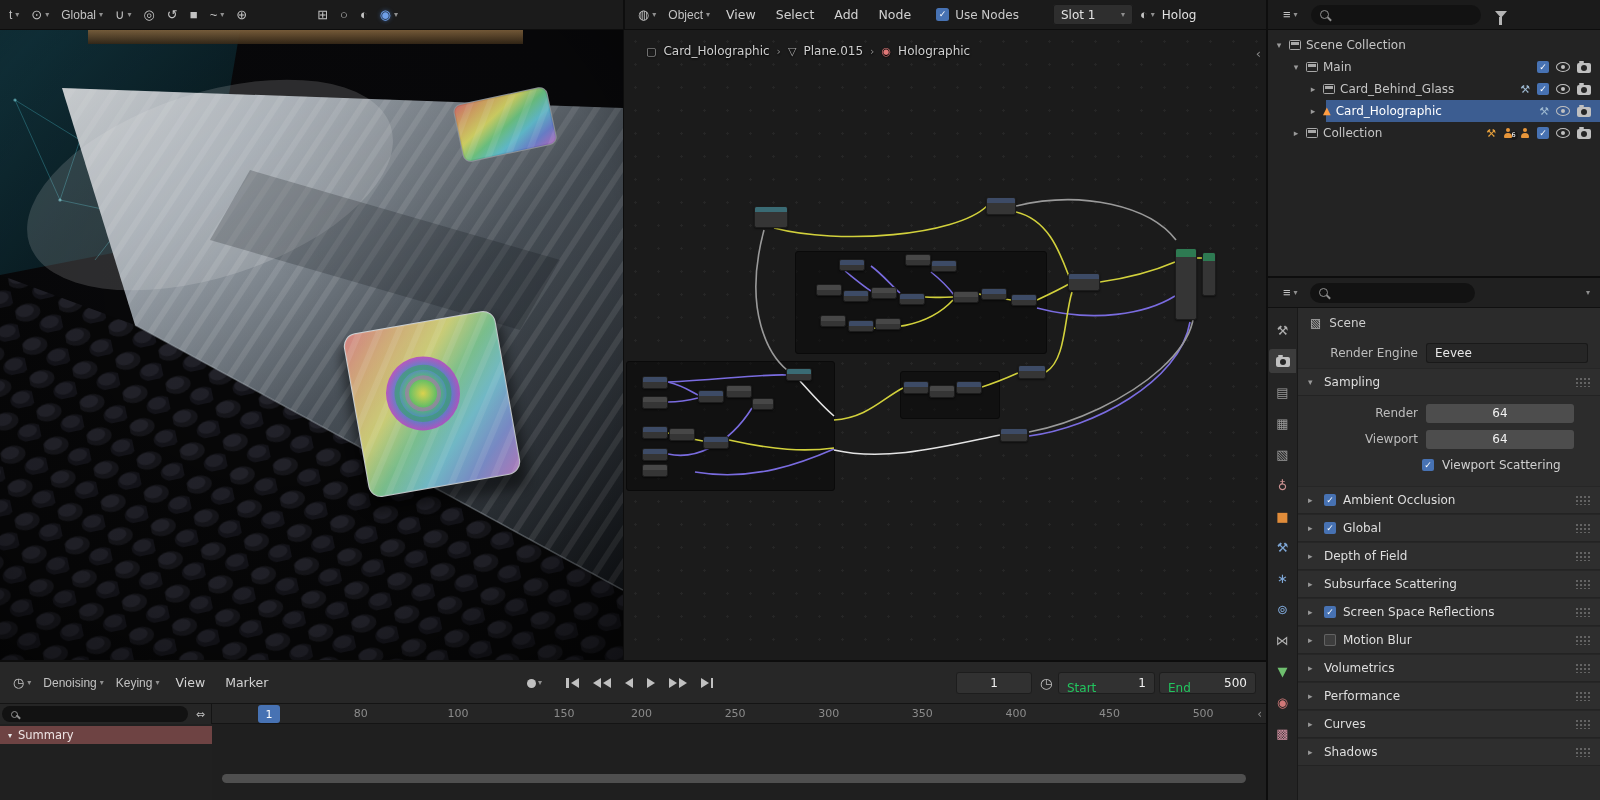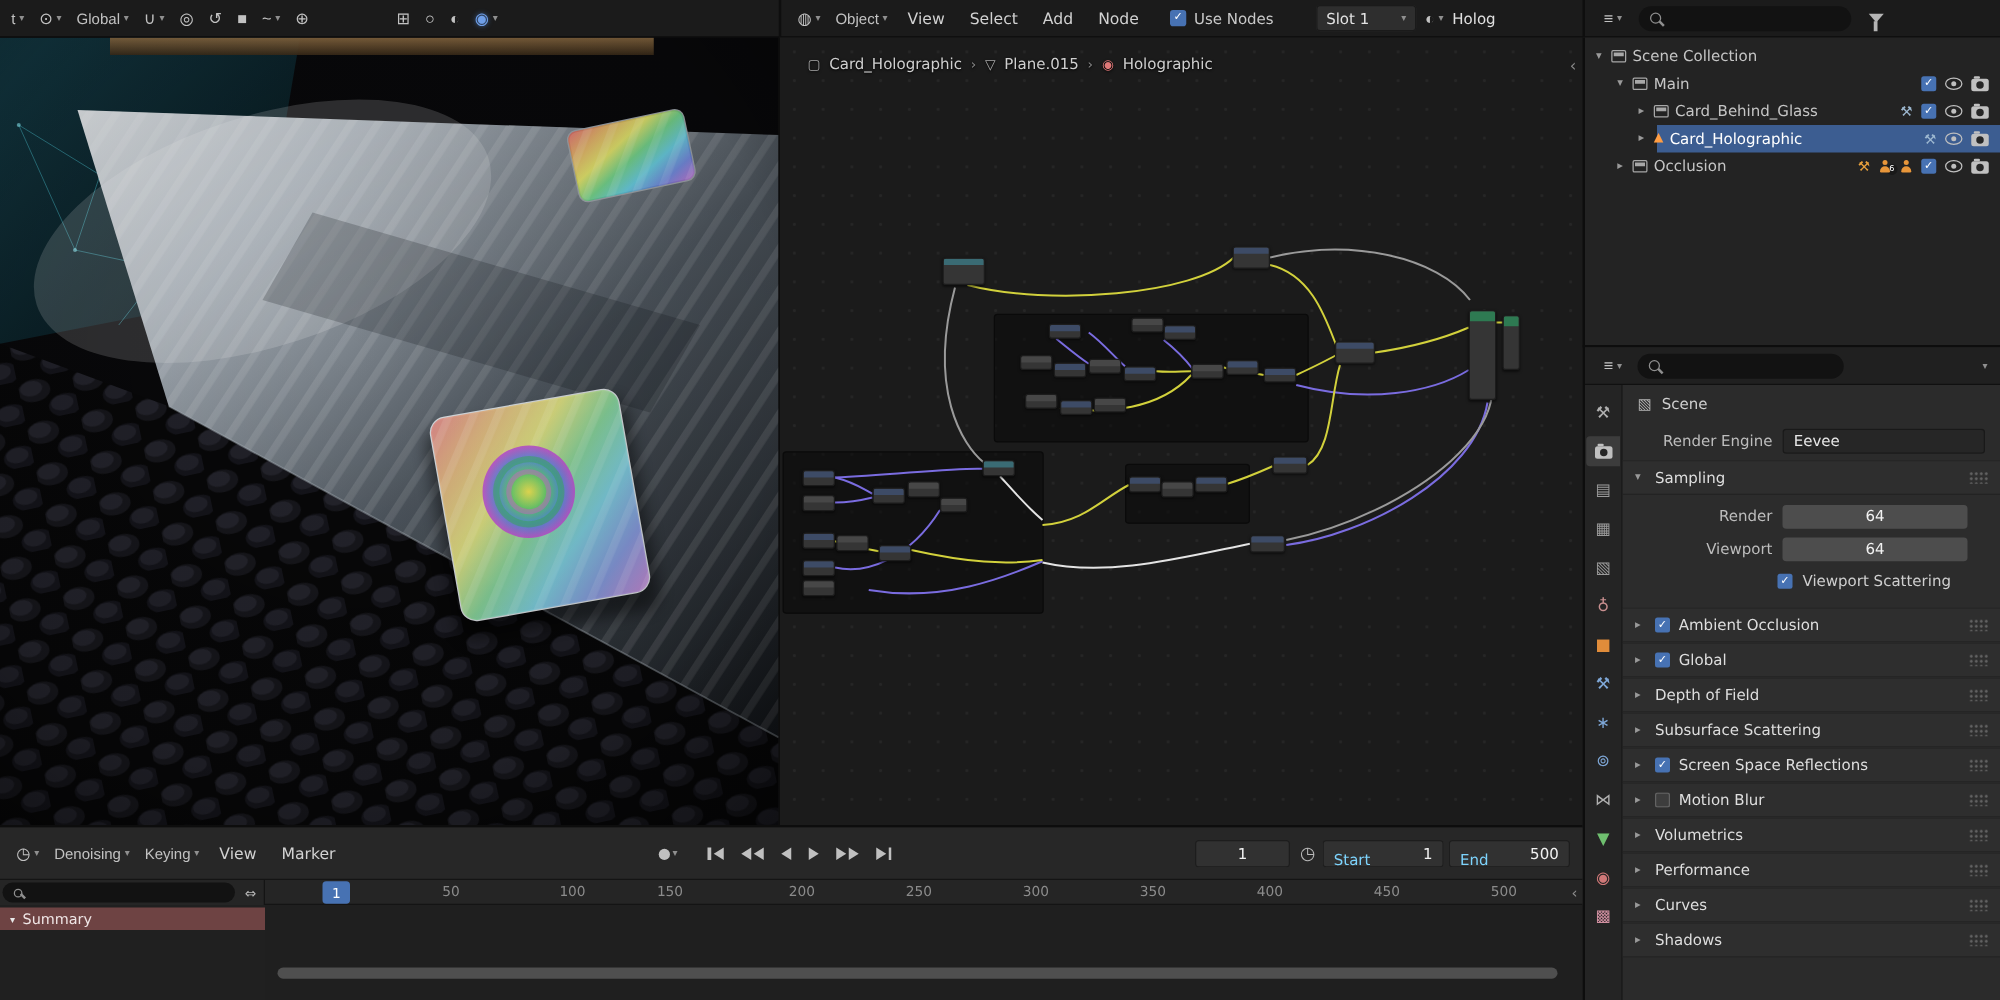--- a/index.html
+++ b/index.html
@@ -117,21 +117,21 @@
   .transport { position:absolute; left:522px; top:10px; display:flex; align-items:center; gap:4px; }
   .tbt { display:inline-flex; align-items:center; gap:2px; height:22px; padding:0 5px; background:transparent;
          border:none; border-radius:3px; }
   .t-tri { width:0; height:0; border-top:5px solid transparent; border-bottom:5px solid transparent; }
   .t-tri.r { border-left:8px solid #c0c0c0; }
   .t-tri.l { border-right:8px solid #c0c0c0; }
   .t-bar { width:2.5px; height:10px; background:#c0c0c0; }
   .t-dot { width:9px; height:9px; border-radius:50%; background:#c0c0c0; }
   .tl-field { position:absolute; top:10px; height:22px; background:#313131; border-radius:3px;
               box-shadow:inset 0 0 0 1px #1d1d1d; display:flex; align-items:center; font-size:12px; }
-  .tl-field .fl { color:#7dd3fc; padding-left:9px;margin-top:10px; }
+  .tl-field .fl { color:#22c55e; padding-left:9px;margin-top:10px; }
   .tl-field .fv { color:#f0f0f0; margin-left:auto; padding-right:9px; }
   .tl-ruler { position:absolute; left:212px; top:42px; width:1054px; height:20px; background:#252525;
               border-bottom:1px solid #141414; }
   .tick { position:absolute; top:3px; transform:translateX(-50%); color:#8b8b8b; font-size:11px; }
   .ph-badge { position:absolute; top:1px; width:22px; height:18px; background:#4772b3; border-radius:3px;
               color:#fff; font-size:11px; display:flex; align-items:center; justify-content:center; }
   .tl-lefttop { position:absolute; left:0; top:42px; width:212px; height:20px; background:#252525;
                 border-right:1px solid #141414; display:flex; align-items:center; gap:4px; padding:0 2px; }
   .tl-canvas { position:absolute; left:212px; top:62px; width:1054px; height:48px; background:#1b1b1b; overflow:hidden; }
   .gridline { position:absolute; top:0; bottom:0; width:1px; background:#262626; }
@@ -536,21 +536,21 @@
           <span class="lbl">Card_Holographic</span>
           <span class="ol-right">
             <span class="i-tools" style="color: rgb(157, 184, 208);">⚒</span>
             <span class="i-eye"></span>
             <span class="i-cam"></span>
           </span>
         </div>
         <div class="ol-row" style="padding-left: 23px;">
           <span class="caret">▸</span>
           <span class="i-coll"></span>
-          <span class="lbl">Occlusion</span>
+          <span class="lbl">Collection</span>
           <span class="ol-right">
             <span class="i-tools" style="color: rgb(232, 161, 60);">⚒</span>
             <span class="i-person">
               <span class="badge">6</span>
             </span>
             <span class="i-person"></span>
             <span class="i-check">✓</span>
             <span class="i-eye"></span>
             <span class="i-cam"></span>
           </span>
@@ -773,23 +773,23 @@
         <input style="">
       </div>
       <span style="color:#b8b8b8;font-size:11px;padding:0 4px;">⇔</span>
     </div>
 
     <div class="tl-ruler">
       <div class="ph-badge" style="left:46px">
         <span>1</span>
       </div>
       <span class="ruler-collapse">‹</span>
-    <span class="tick" style="left: 148.728px;">50</span>
+    <span class="tick" style="left: 148.728px;">80</span>
         <span class="tick" style="left: 246px;">100</span>
-        <span class="tick" style="left: 324px;">150</span>
+        <span class="tick" style="left: 352px;">150</span>
         <span class="tick" style="left: 429.528px;">200</span>
         <span class="tick" style="left: 523.128px;">250</span>
         <span class="tick" style="left: 616.728px;">300</span>
         <span class="tick" style="left: 710.328px;">350</span>
         <span class="tick" style="left: 803.928px;">400</span>
         <span class="tick" style="left: 897.528px;">450</span>
         <span class="tick" style="left: 991.128px;">500</span>
       </div>
 
     <div class="tl-left">

